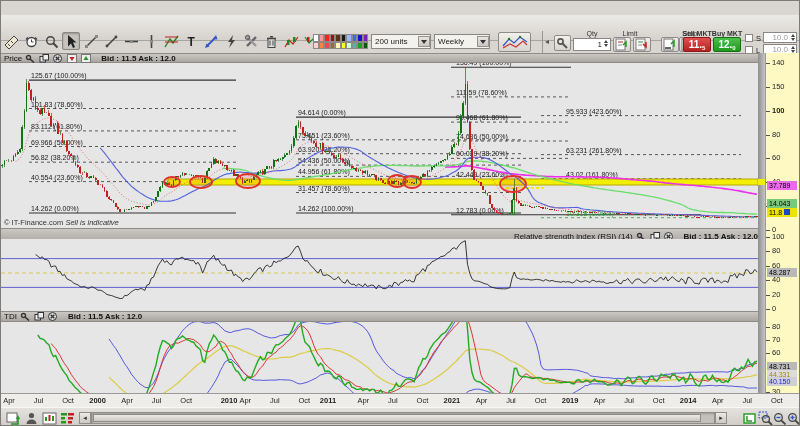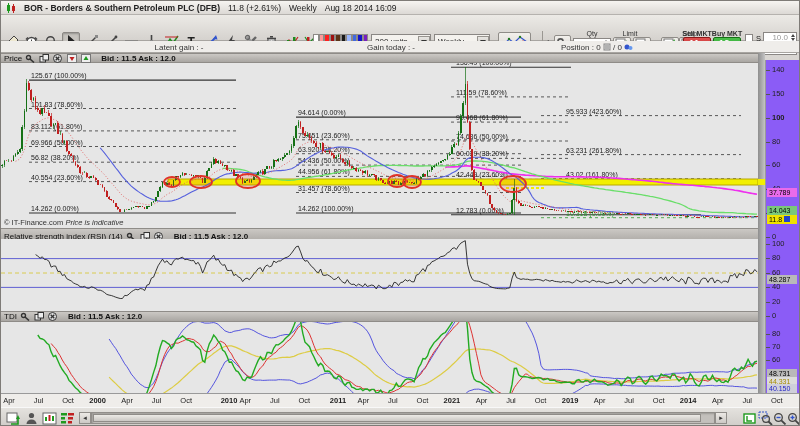--- a/index.html
+++ b/index.html
@@ -41,21 +41,21 @@
   
   #statusrow{left:0;top:40px;width:800px;height:12px;background:#efedea;border-bottom:1px solid #a8a5a1;font-size:8px;color:#333;}
   
   .phead{position:absolute;left:0;width:757px;background:linear-gradient(#cbc8c4,#a9a6a2);
          border-top:1px solid #8f8c88;border-bottom:1px solid #8f8c88;display:flex;align-items:center;
          gap:3px;padding-left:3px;font-size:8px;color:#111;}
   .phead .bidask{font-weight:bold;margin-left:6px;}
   .hico{display:flex;align-items:center;justify-content:center;width:11px;height:9px;}
   svg.plot{position:absolute;left:0;background:#e6e6e6;display:block;}
   #strip{left:757px;top:52px;width:7px;height:340px;background:linear-gradient(90deg,#8e8e8e,#c4c4c4);}
-  #axiscol{left:764px;top:59px;width:36px;height:340px;background:#8b5cf6;border-left:1px solid #9a9a9a;}
+  #axiscol{left:764px;top:52px;width:36px;height:340px;background:#fef9c3;border-left:1px solid #9a9a9a;}
   .tickmark{position:absolute;left:0;width:4px;height:1px;background:#555;}
   .ticknum{position:absolute;left:6px;font-size:7.5px;color:#222;line-height:8px;}
   .vlab{position:absolute;left:1px;width:30px;font-size:7px;line-height:9px;height:9px;color:#000;padding-left:2px;}
   #copyright{left:3px;top:217px;font-size:7.5px;color:#333;}
   
   #xaxis{left:0;top:392px;width:800px;height:14px;background:#efedea;border-top:1px solid #9a9a9a;}
   .xlab{position:absolute;top:2px;font-size:7.5px;color:#222;transform:translateX(-50%);}
   .xlab.year{font-weight:bold;}
   
   #bottombar{left:0;top:406px;width:800px;height:20px;background:linear-gradient(#e4e2de,#cfccc8);border-top:1px solid #f8f8f8;}
@@ -64,34 +64,20 @@
   #hthumb{position:absolute;left:1px;top:1px;width:608px;height:8px;background:linear-gradient(#eceae6,#cac7c3);border:1px solid #8f8c88;}
   .scrollarw{position:absolute;top:4px;width:12px;height:12px;background:linear-gradient(#ece9e5,#ccc9c5);border:1px solid #918e8a;
              display:flex;align-items:center;justify-content:center;font-size:7px;color:#333;}
   .sep{position:absolute;background:#9a9792;}
 </style>
 </head>
 <body>
 
 <div id="app">
 
-  <div id="titlebar" class="abs">
-    <span class="hico">
-      <svg width="12" height="12">
-          <rect x="2" y="3" width="3" height="6" fill="#1e9a1e"></rect>
-          <line x1="3.5" y1="1" x2="3.5" y2="11" stroke="#1e9a1e"></line>
-          <rect x="7" y="4" width="3" height="5" fill="#c02020"></rect>
-          <line x1="8.5" y1="2" x2="8.5" y2="11" stroke="#c02020"></line>
-        </svg>
-    </span>
-    <span class="t">BOR - Borders &amp; Southern Petroleum PLC (DFB)</span>
-    <span class="q">11.8 (+2.61%)</span>
-    <span class="q">Weekly</span>
-    <span class="q">Aug 18 2014 16:09</span>
-  </div>
 
   <div id="toolbar" class="abs">
     <div id="toolslots">
         <div class="toolbtn" style="left: 1px;">
           <svg width="15" height="15">
             <polygon points="1,11 10,2 14,6 5,15" fill="#eee8d0" stroke="#444"></polygon>
             <line x1="4" y1="10" x2="6" y2="12" stroke="#444"></line>
             <line x1="7" y1="7" x2="9" y2="9" stroke="#444"></line>
           </svg>
         </div>
@@ -319,37 +305,20 @@
     <div class="abs" style="left:755px;top:31px;font-size:7.5px;">L</div>
     <div class="spinbox" style="left:762px;top:29px;width:34px;height:11px;color:#999;">
       <span>10.0</span>
     </div>
     <div class="spinarrows" style="left:790px;top:31px;">
         <span class="sarr up"></span>
         <span class="sarr dn"></span>
       </div>
   </div>
 
-  <div id="statusrow" class="abs">
-    <span class="abs" style="left:178px;top:2px;transform:translateX(-50%);">Latent gain : -</span>
-    <span class="abs" style="left:390px;top:2px;transform:translateX(-50%);">Gain today : -</span>
-    <span class="abs" style="left:560px;top:2px;">
-      <span>Position : </span><span>0</span>
-      <svg width="8" height="8" style="vertical-align:-1px;">
-          <rect x="1" y="1" width="6" height="6" fill="#dcdcdc" stroke="#888"></rect>
-          <line x1="2" y1="3" x2="6" y2="3" stroke="#888"></line>
-          <line x1="2" y1="5" x2="6" y2="5" stroke="#888"></line>
-        </svg>
-      <span> / </span><span>0</span>
-      <svg width="9" height="8" style="vertical-align:-1px;">
-          <circle cx="3" cy="4" r="2.5" fill="#3355cc"></circle>
-          <circle cx="6.5" cy="5" r="2" fill="#6699ee"></circle>
-        </svg>
-    </span>
-  </div>
 
   <div class="phead" style="top:52px;height:10px;">
     <span>Price</span>
     <span class="hico">
         <svg width="11" height="9">
           <circle cx="3.5" cy="3.5" r="2" fill="none" stroke="#333" stroke-width="1.4"></circle>
           <line x1="5" y1="5" x2="9" y2="8.5" stroke="#333" stroke-width="1.6"></line>
         </svg>
       </span>
     <span class="hico">
@@ -1120,24 +1089,24 @@
       </g>
       <ellipse cx="171" cy="119" rx="8" ry="5" fill="rgba(230,60,40,0.15)" stroke="#e03228" stroke-width="1.8"></ellipse>
       <ellipse cx="200" cy="119" rx="11" ry="6" fill="rgba(230,60,40,0.15)" stroke="#e03228" stroke-width="1.8"></ellipse>
       <ellipse cx="247" cy="118" rx="12" ry="7" fill="rgba(230,60,40,0.15)" stroke="#e03228" stroke-width="1.8"></ellipse>
       <ellipse cx="396" cy="118" rx="9" ry="6" fill="rgba(230,60,40,0.15)" stroke="#e03228" stroke-width="1.8"></ellipse>
       <ellipse cx="411" cy="119" rx="9" ry="6" fill="rgba(230,60,40,0.15)" stroke="#e03228" stroke-width="1.8"></ellipse>
       <ellipse cx="512" cy="121" rx="13" ry="8" fill="rgba(230,60,40,0.15)" stroke="#e03228" stroke-width="1.8"></ellipse>
     </svg>
   <div id="copyright" class="abs">
     <span>© IT-Finance.com</span>
-    <i>Price is indicative</i>
+    <i>Sell is indicative</i>
   </div>
 
-  <div class="phead" style="top:227px;height:16px;">
+  <div class="phead" style="top:227px;height:16px;justify-content:flex-end;">
     <span>Relative strength index (RSI) (14)</span>
     <span class="hico">
         <svg width="11" height="9">
           <circle cx="3.5" cy="3.5" r="2" fill="none" stroke="#333" stroke-width="1.4"></circle>
           <line x1="5" y1="5" x2="9" y2="8.5" stroke="#333" stroke-width="1.6"></line>
         </svg>
       </span>
     <span class="hico">
         <svg width="11" height="9">
           <rect x="1" y="2.5" width="5.5" height="5.5" fill="#eee" stroke="#333"></rect>
@@ -1245,21 +1214,21 @@
       <div class="xlab" style="left: 37.53px;">Jul</div>
       <div class="xlab" style="left: 67.06px;">Oct</div>
       <div class="xlab year" style="left: 96.59px;">2000</div>
       <div class="xlab" style="left: 126.12px;">Apr</div>
       <div class="xlab" style="left: 155.65px;">Jul</div>
       <div class="xlab" style="left: 185.18px;">Oct</div>
       <div class="xlab year" style="left: 228px;">2010</div>
       <div class="xlab" style="left: 244.24px;">Apr</div>
       <div class="xlab" style="left: 273.77px;">Jul</div>
       <div class="xlab" style="left: 303.3px;">Oct</div>
-      <div class="xlab year" style="left: 337px; text-align: right;">2011</div>
+      <div class="xlab year" style="left: 327px; text-align: right;">2011</div>
       <div class="xlab" style="left: 362.36px;">Apr</div>
       <div class="xlab" style="left: 391.89px;">Jul</div>
       <div class="xlab" style="left: 421.42px;">Oct</div>
       <div class="xlab year" style="left: 450.95px;">2021</div>
       <div class="xlab" style="left: 480.48px;">Apr</div>
       <div class="xlab" style="left: 510.01px;">Jul</div>
       <div class="xlab" style="left: 539.54px;">Oct</div>
       <div class="xlab year" style="left: 569.07px;">2019</div>
       <div class="xlab" style="left: 598.6px;">Apr</div>
       <div class="xlab" style="left: 628.13px;">Jul</div>

